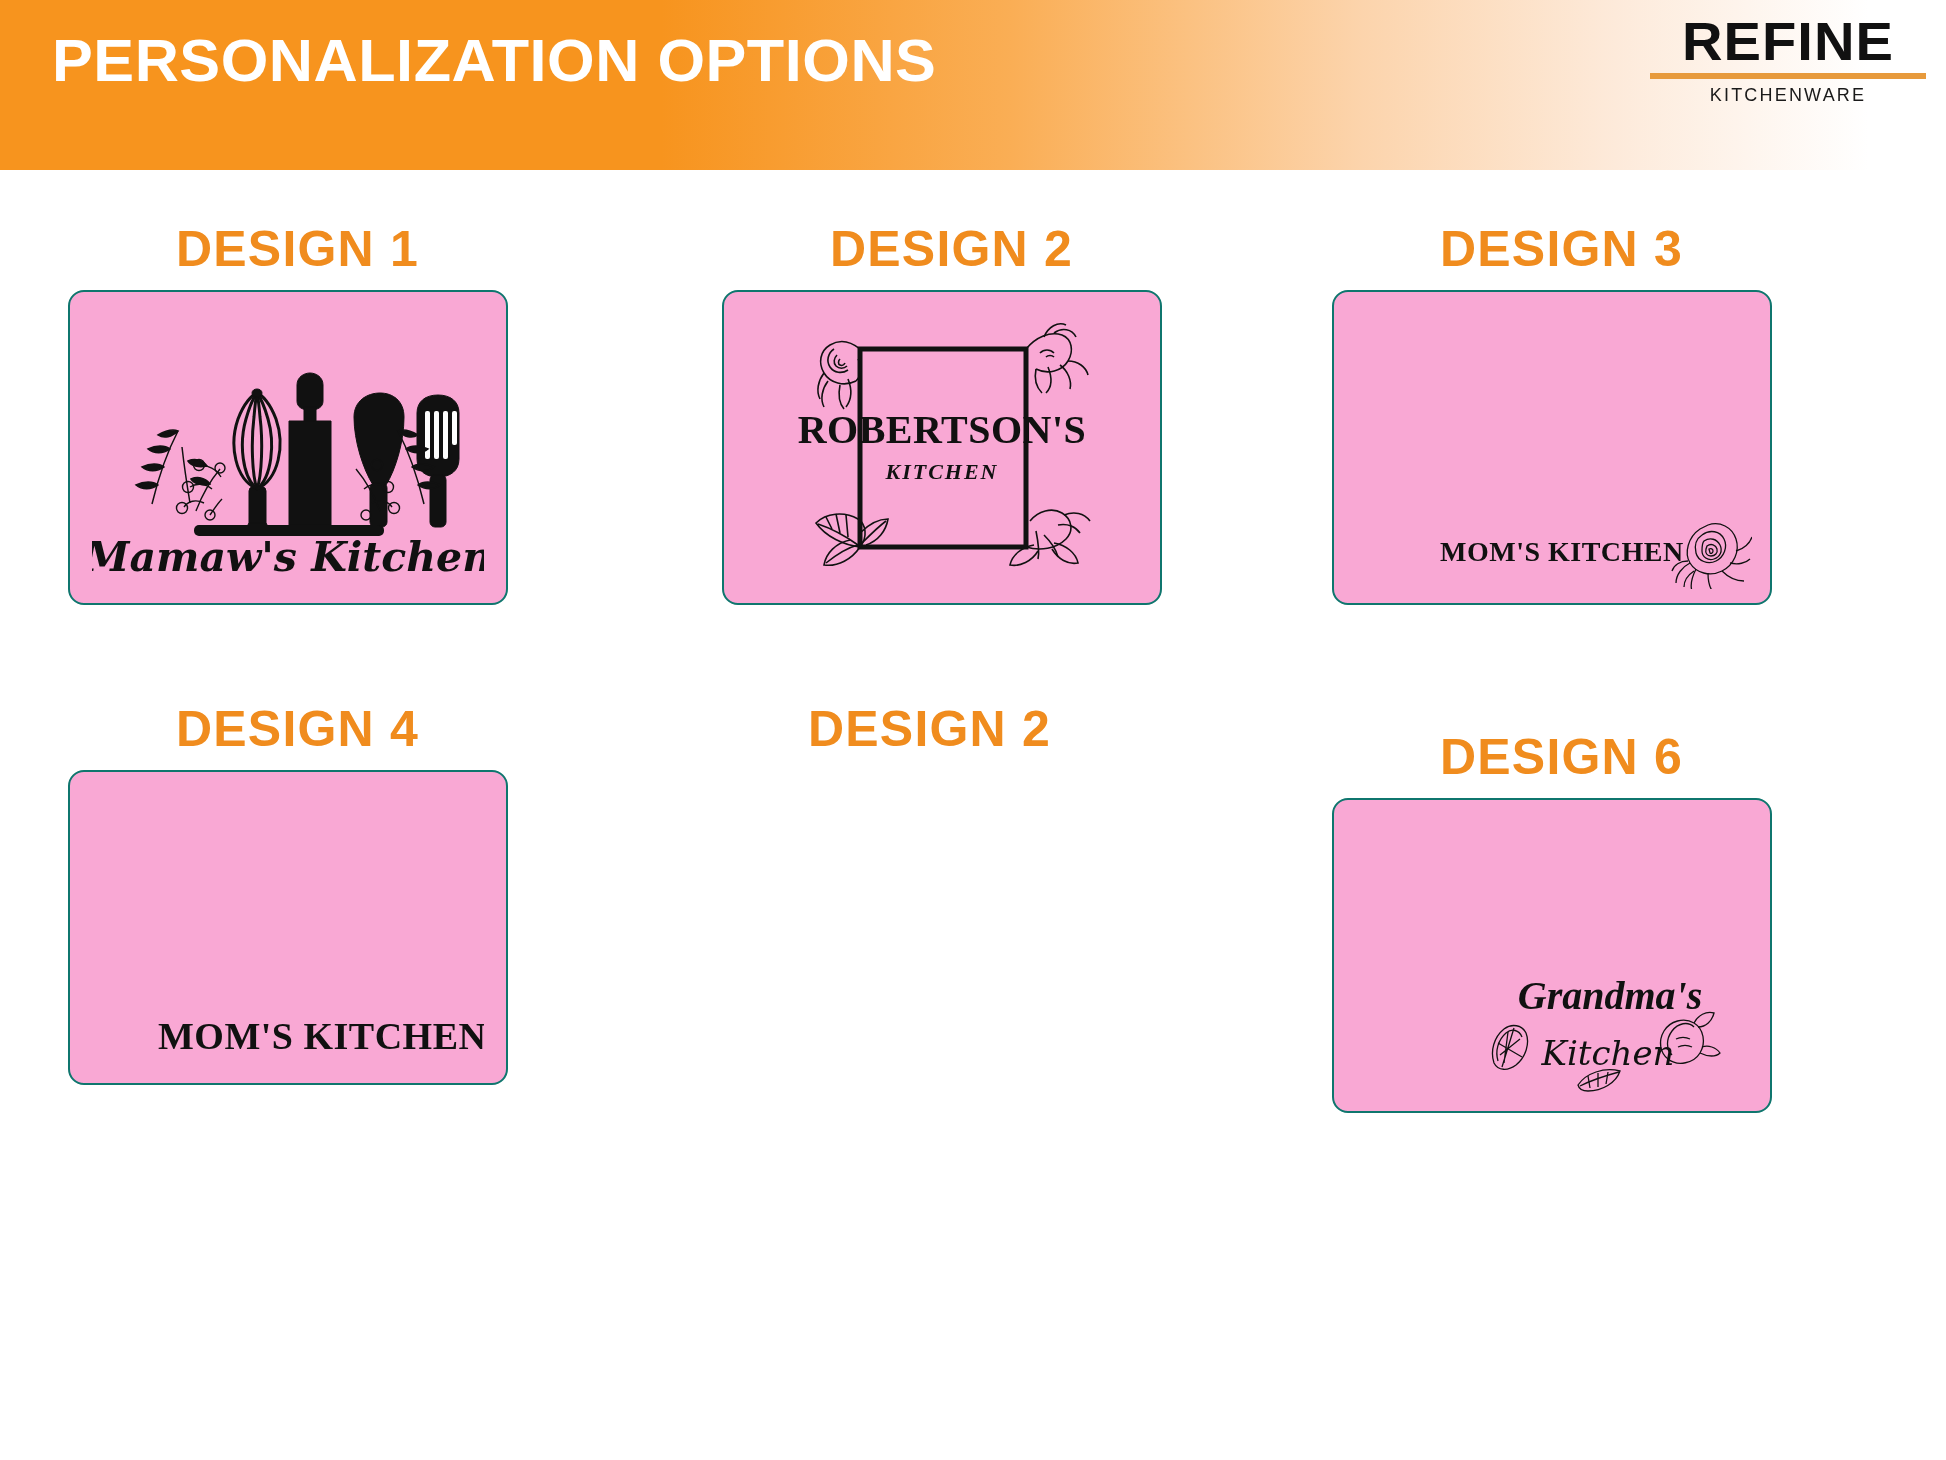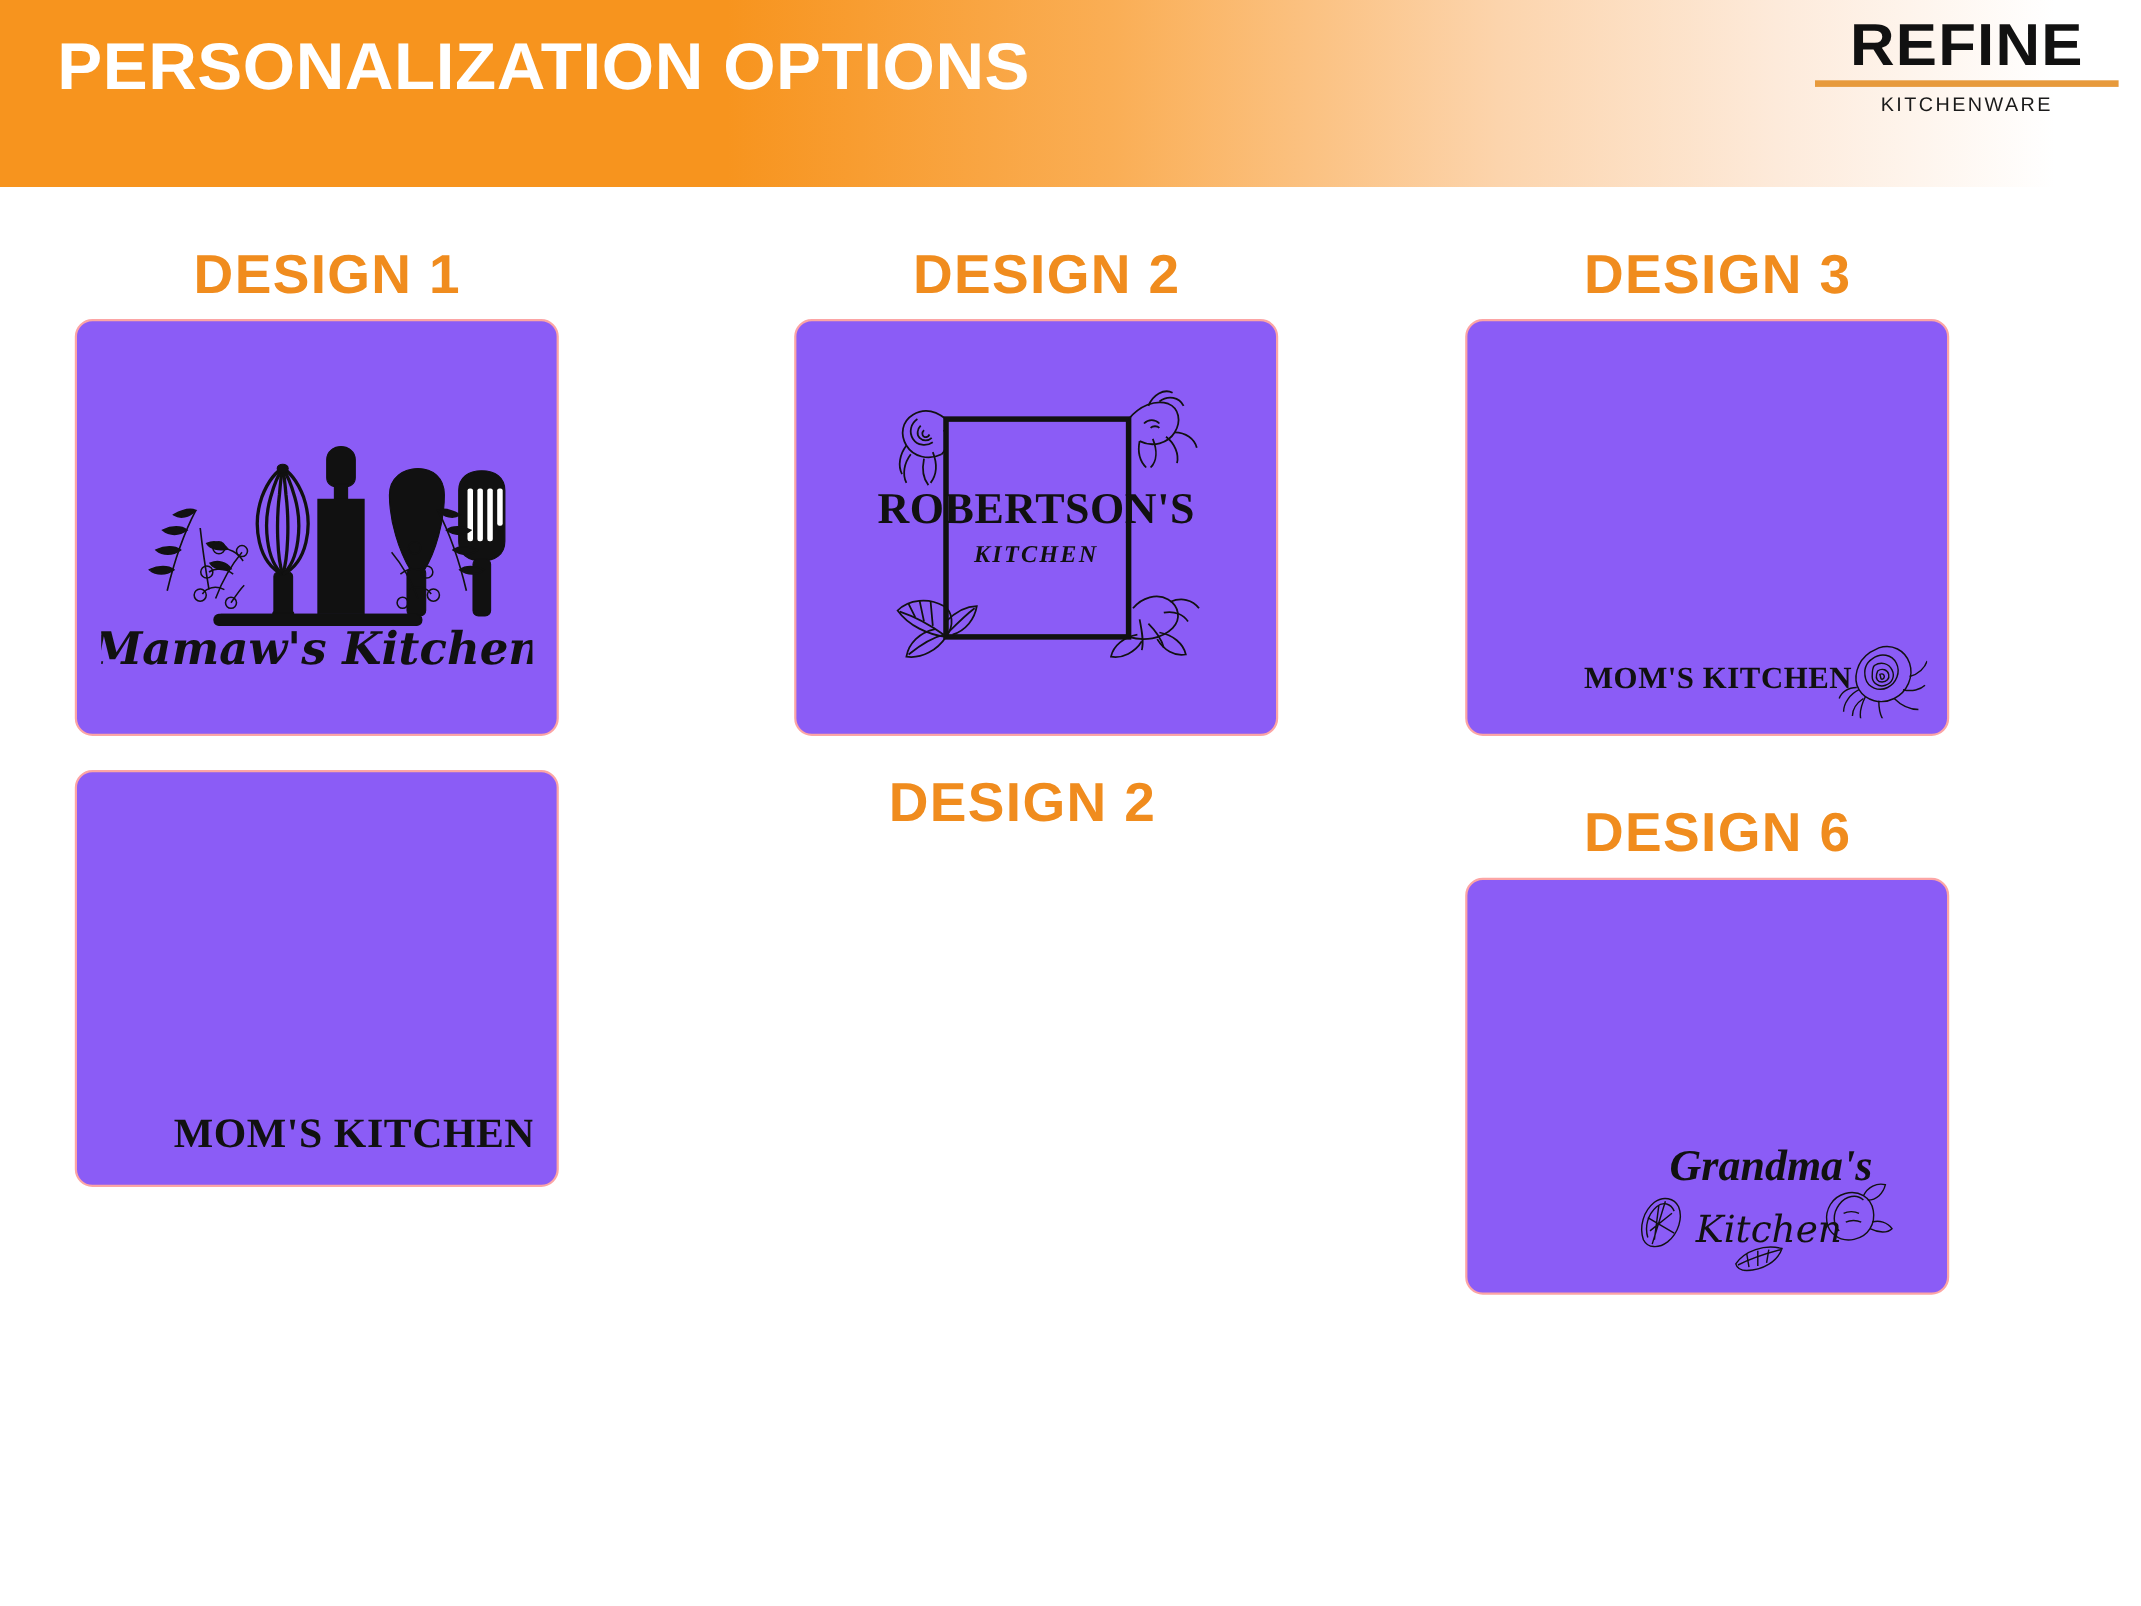--- a/index.html
+++ b/index.html
@@ -49,23 +49,23 @@
     width: 1946px; height: 1290px;
   }
   .cell { position: absolute; }
   .cell-title {
     font-size: 50px; font-weight: 700; color: #F08C1E;
     letter-spacing: 1.2px; text-align: left;
     margin-left: 108px; margin-bottom: 12px;
     white-space: nowrap;
   }
   .card {
-    width: 440px; height: 379px;
-    border: 2px solid #fca5a5; border-radius: 16px;
-    background: #8b5cf6;
+    width: 440px; height: 315px;
+    border: 2px solid #0f766e; border-radius: 16px;
+    background: #f9a8d4;
     position: relative; overflow: hidden;
   }
   .card-inner { position: absolute; inset: 0; }
 
   
   .art-svg { display: block; }
   .center-art {
     position: absolute; left: 50%; top: 50%;
     transform: translate(-50%, -50%);
   }
@@ -269,20 +269,21 @@
                 <path d="M16 44 C8 48 2 56 2 64 M22 50 C18 58 16 66 18 72 M34 54 C34 62 36 70 40 74 M48 52 C54 58 62 62 70 62 M56 44 C64 46 72 44 76 40 M62 32 C70 30 76 24 78 18"></path>
                 <path d="M14 42 C6 42 0 46 -2 52 M20 52 C14 56 10 62 10 68"></path>
               </g>
             </svg>
           </div>
         </div>
       </div>
     </div>
 
     <div class="cell" style="left:68px; top:530px;">
+      <div class="cell-title">DESIGN 4</div>
       <div class="card">
         <div class="card-inner">
           <div class="brc-art" style="right:22px; bottom:18px;">
             <svg width="330" height="62" viewBox="0 0 330 62" class="art-svg">
               <text x="4" y="46" class="serif" font-size="38" font-weight="700" fill="#111" letter-spacing="0.5">MOM'S KITCHEN</text>
             </svg>
           </div>
         </div>
       </div>
     </div>

